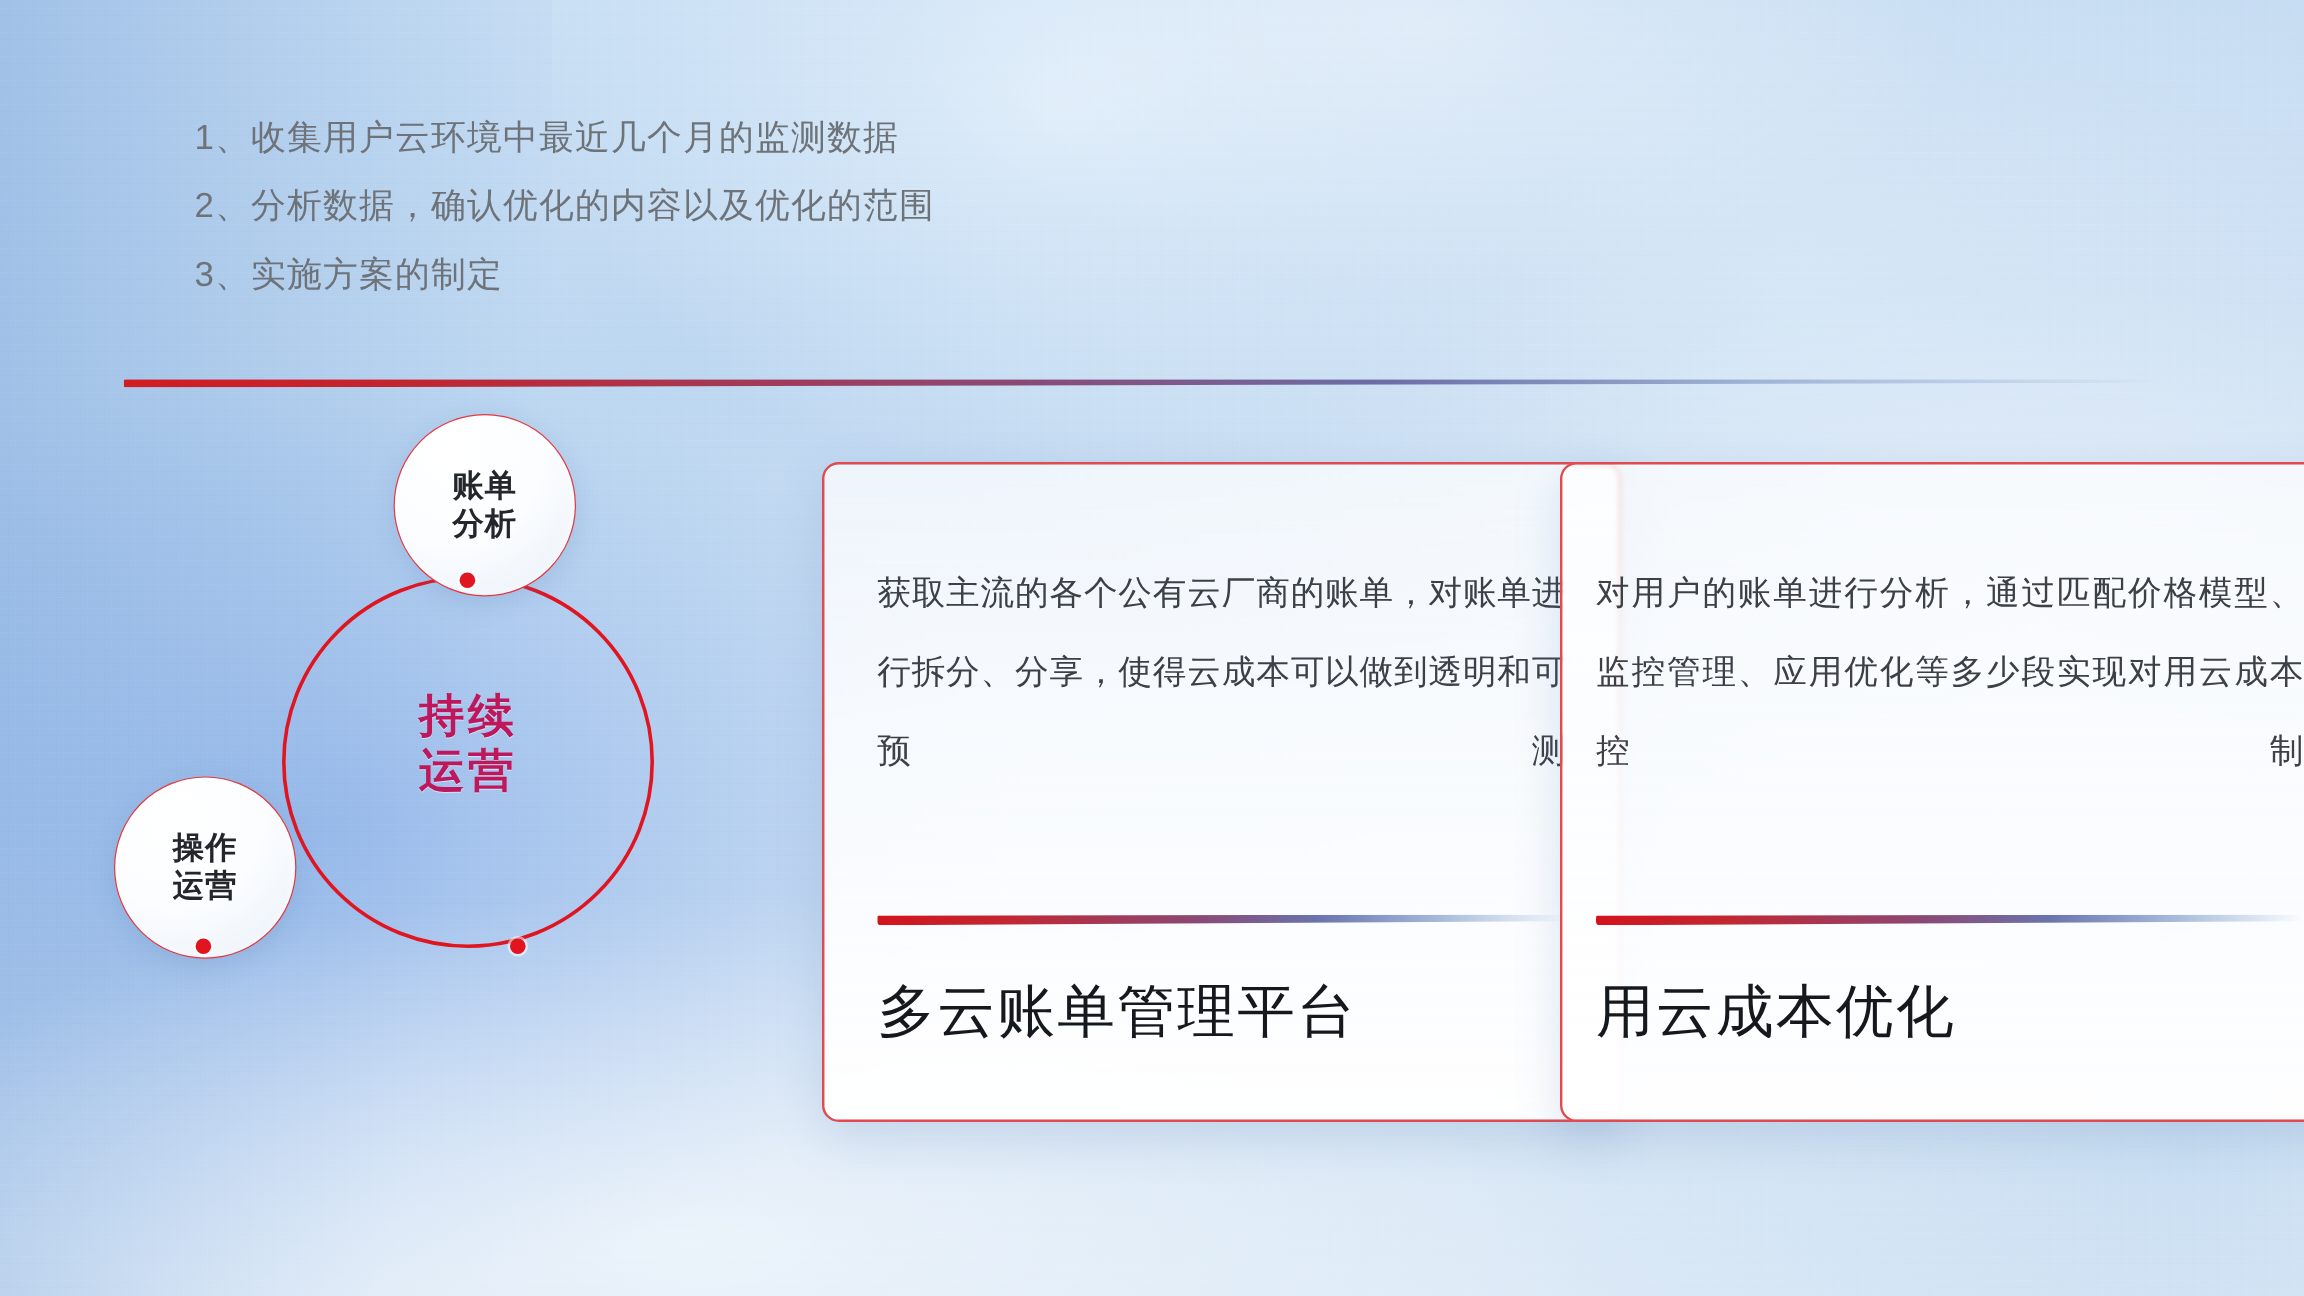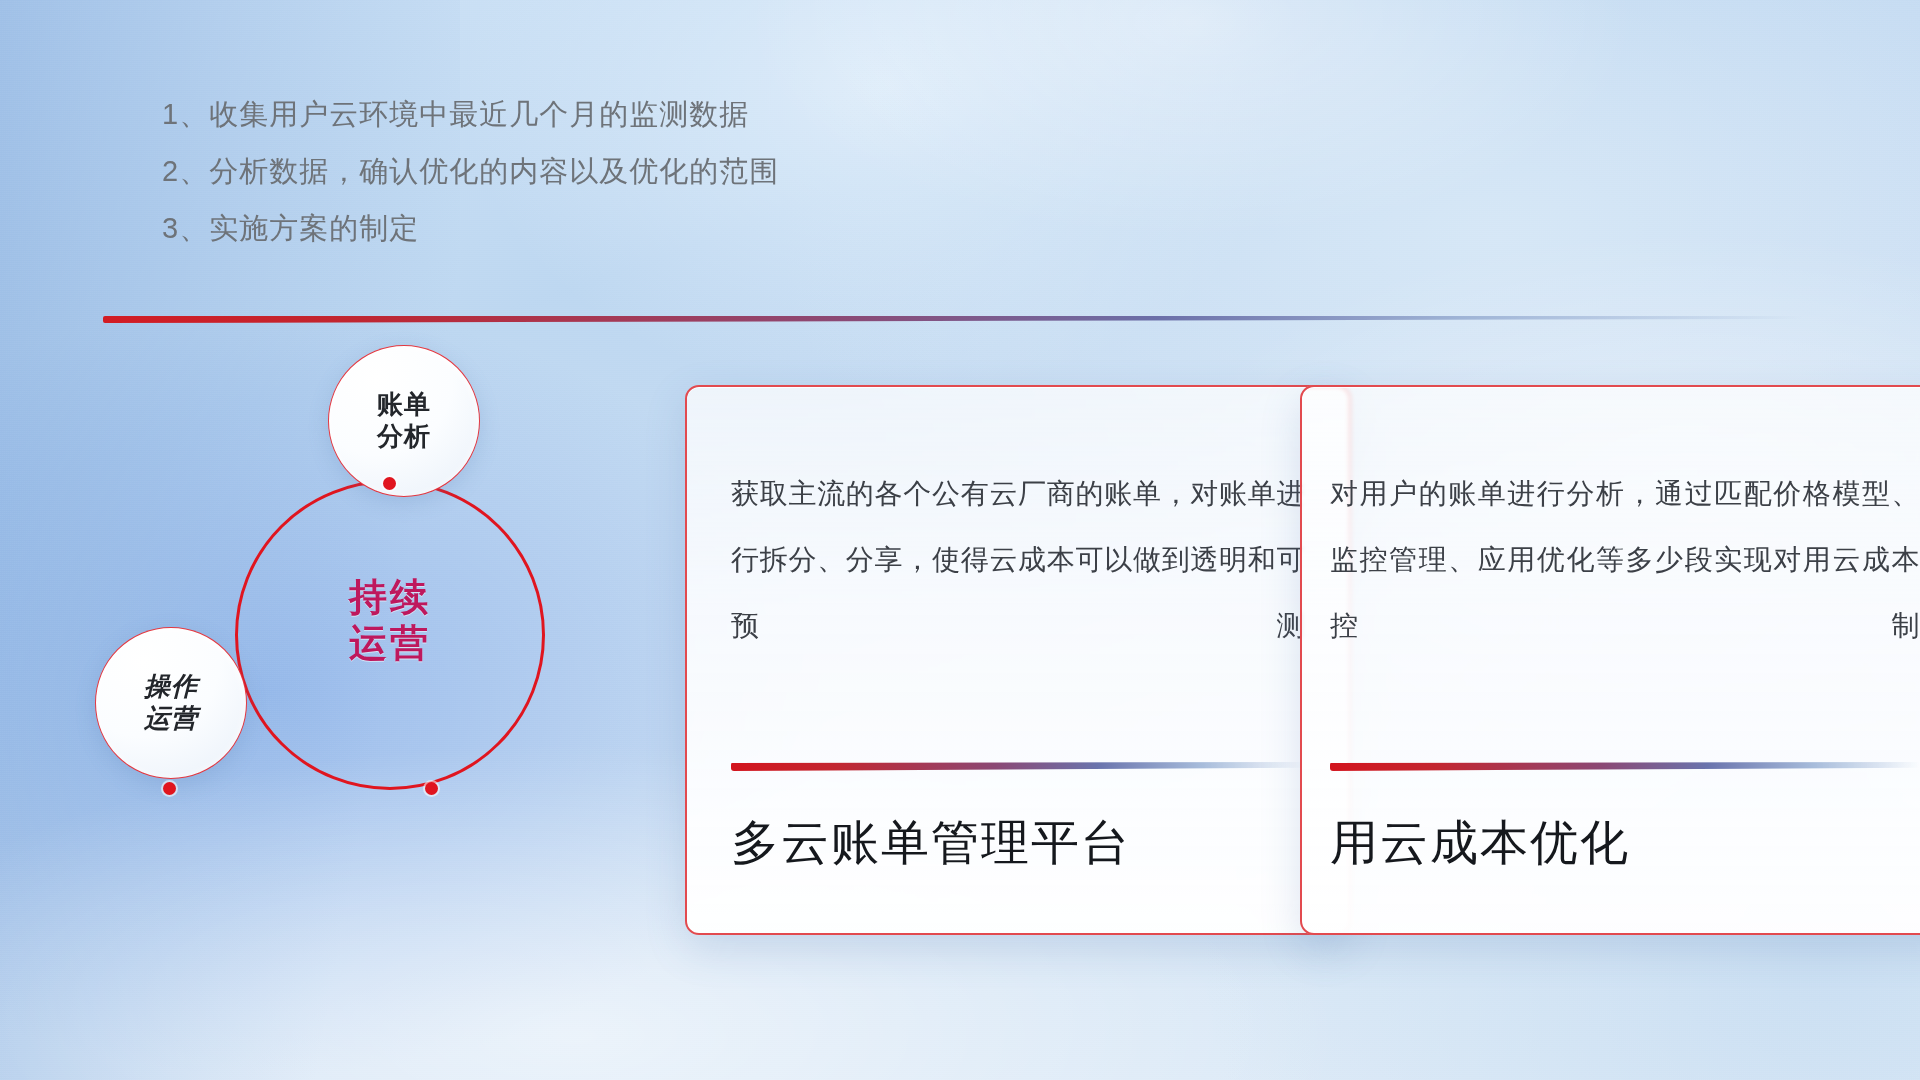--- a/index.html
+++ b/index.html
@@ -70,21 +70,21 @@
   }
   .sm{
     border:1.5px solid rgba(224,21,31,0.85);
     background:
       radial-gradient(120% 120% at 32% 22%, #ffffff 0%, #fbfdff 42%, #eef4fb 72%, #e2ecf8 100%);
     box-shadow:0 6px 20px rgba(90,130,180,0.22), inset 0 2px 10px rgba(255,255,255,0.9);
     display:flex; align-items:center; justify-content:center;
     z-index:3;
   }
   .sm-top{ left:233px; top:-10px; width:152px; height:152px; }
-  .sm-bl{  left:0px;   top:272px; width:152px; height:152px;font-style:italic; }
+  .sm-bl{  left:0px;   top:292px; width:152px; height:152px; }
   .sm-br{  left:262px; top:280px; width:152px; height:152px; }
 
   .sm-label{
     color:#23262b; font-size:26px; font-weight:700; line-height:1.22;
     text-align:left; letter-spacing:1px;
   }
   .center-label{
     position:absolute; left:168px; top:219px; width:254px;
     text-align:center; color:#be185d;
     font-size:38px; font-weight:800; line-height:1.22; letter-spacing:3px;

